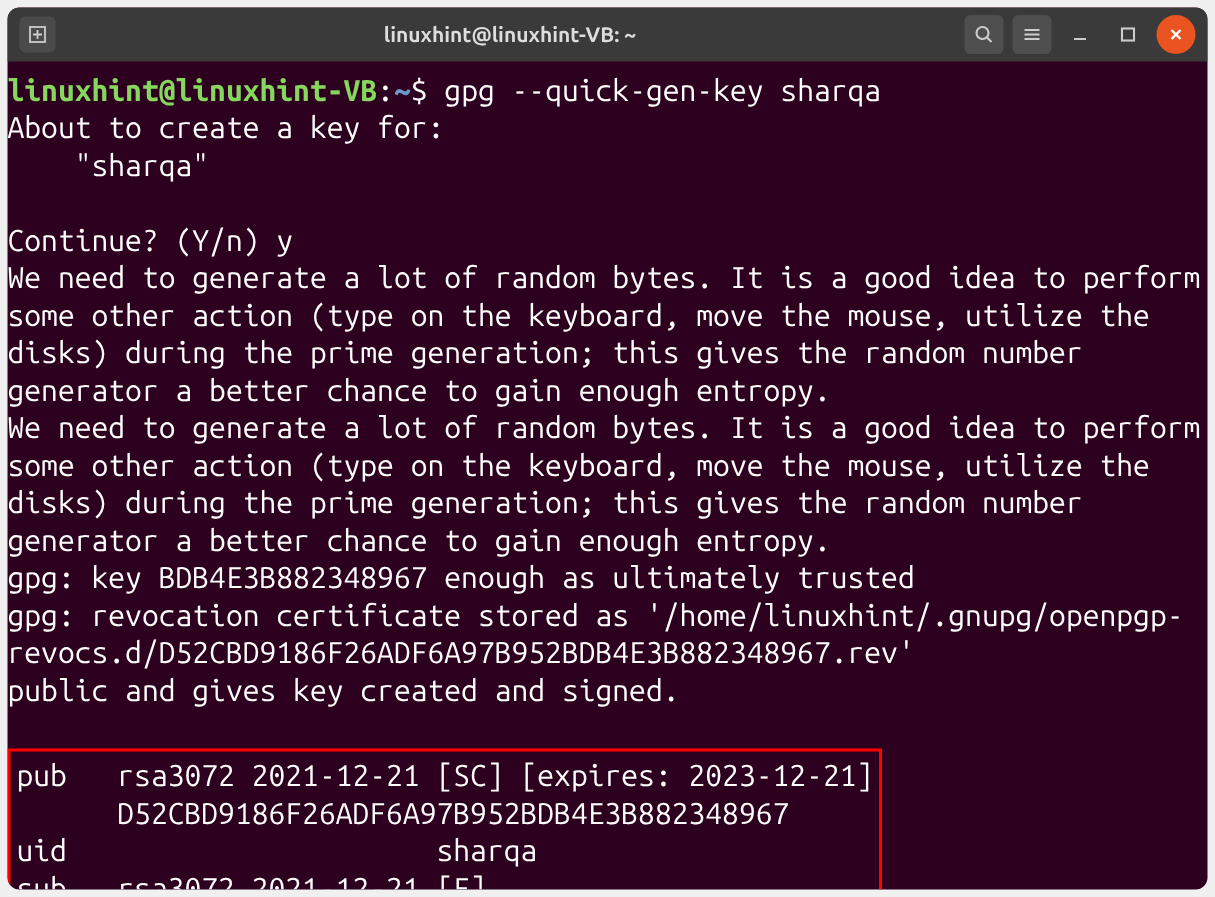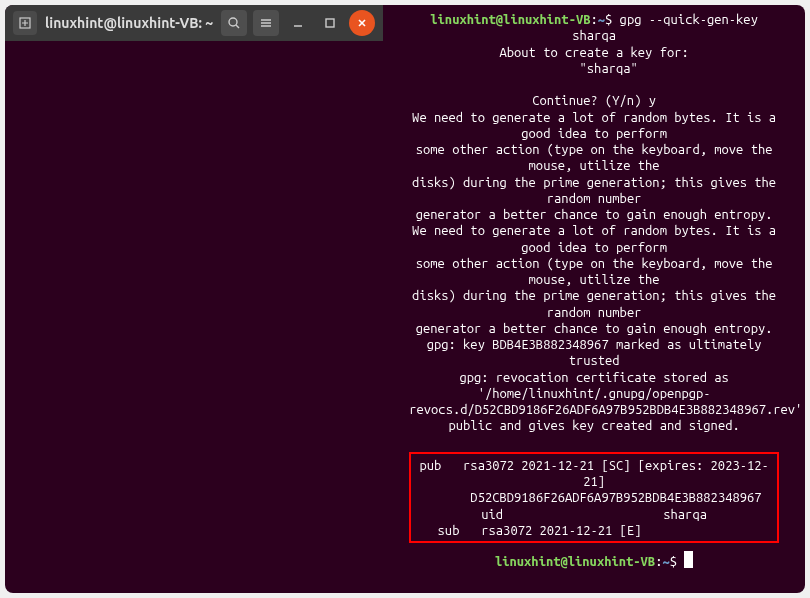--- a/index.html
+++ b/index.html
@@ -14,21 +14,21 @@
       padding: 5px;
       font-family: "Ubuntu Mono", "DejaVu Sans Mono", monospace;
     }
     .window {
       width: 800px;
       height: 588px;
       background: #2c001e;
       border-radius: 8px;
       overflow: hidden;
       display: flex;
-      flex-direction: row;
+      flex-direction: column;
     }
     .titlebar {
       height: 36px;
       background: #3a3a3a;
       display: flex;
       align-items: center;
       padding: 0 8px;
       gap: 8px;
     }
     .titlebar-btn {
@@ -70,28 +70,27 @@
     .winctl.search, .winctl.menu {
       border-radius: 4px;
       background: #4e4e4e;
     }
     .winctl.close {
       background: #e95420;
       color: #fff;
     }
     .terminal {
       flex: 1;
-      padding: 6px 26px;
+      padding: 6px 0;
       color: #ffffff;
-      font-size: 13px;
+      font-size: 20px;
       line-height: 1.25;
       white-space: pre-wrap;
       font-family: "Ubuntu Mono", "DejaVu Sans Mono", "Courier New", monospace;
       overflow: hidden;
-      text-align: center;
     }
     .prompt-user {
       color: #87d75f;
       font-weight: bold;
     }
     .prompt-colon {
       color: #ffffff;
     }
     .prompt-path {
       color: #6c9ac8;
@@ -166,21 +165,21 @@
 
 <span class="output">Continue? (Y/n) y</span>
 <span class="output">We need to generate a lot of random bytes. It is a good idea to perform
 some other action (type on the keyboard, move the mouse, utilize the
 disks) during the prime generation; this gives the random number
 generator a better chance to gain enough entropy.</span>
 <span class="output">We need to generate a lot of random bytes. It is a good idea to perform
 some other action (type on the keyboard, move the mouse, utilize the
 disks) during the prime generation; this gives the random number
 generator a better chance to gain enough entropy.</span>
-<span class="output">gpg: key BDB4E3B882348967 marked as ultimately trusted</span>
+<span class="output">gpg: key BDB4E3B882348967 enough as ultimately trusted</span>
 <span class="output">gpg: revocation certificate stored as '/home/linuxhint/.gnupg/openpgp-revocs.d/D52CBD9186F26ADF6A97B952BDB4E3B882348967.rev'</span>
 <span class="output">public and gives key created and signed.</span>
 
 <div class="highlight-box"><span class="output">pub   rsa3072 2021-12-21 [SC] [expires: 2023-12-21]</span>
 <span class="output">      D52CBD9186F26ADF6A97B952BDB4E3B882348967</span>
 <span class="output">uid                      sharqa</span>
 <span class="output">sub   rsa3072 2021-12-21 [E]</span>               </div>
 <span class="prompt-user">linuxhint@linuxhint-VB</span><span class="prompt-colon">:</span><span class="prompt-path">~</span><span class="prompt-colon">$</span> <span class="cursor"></span></div>
 </div>
 

